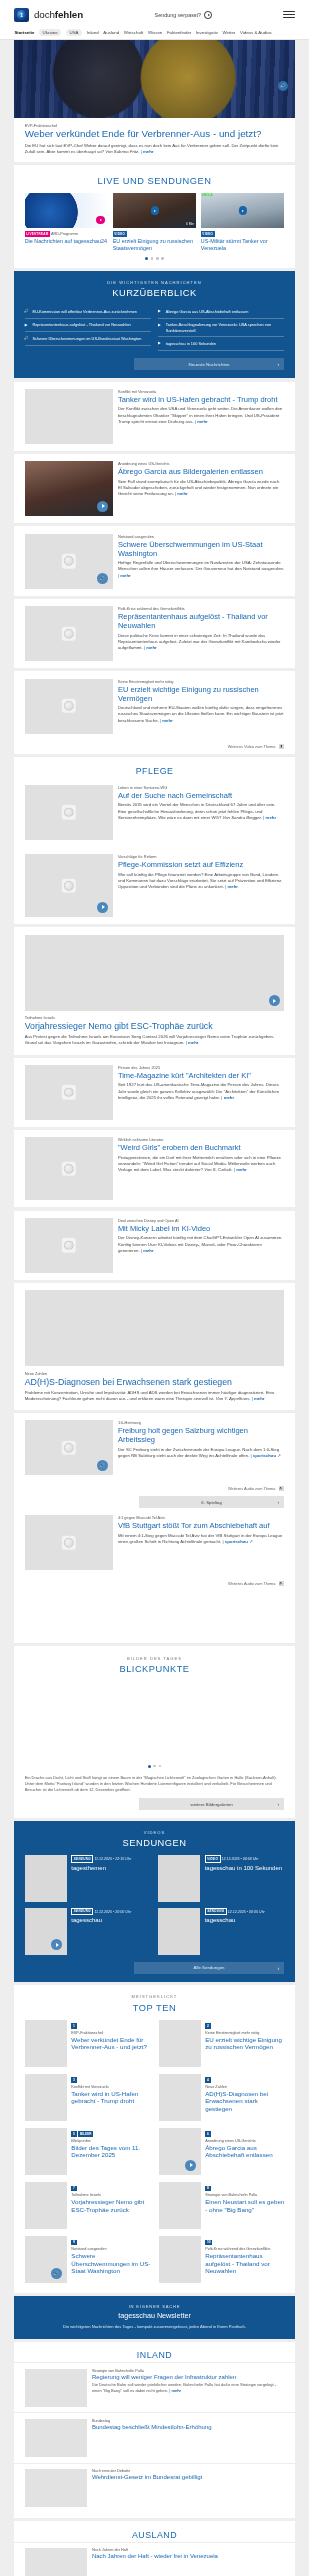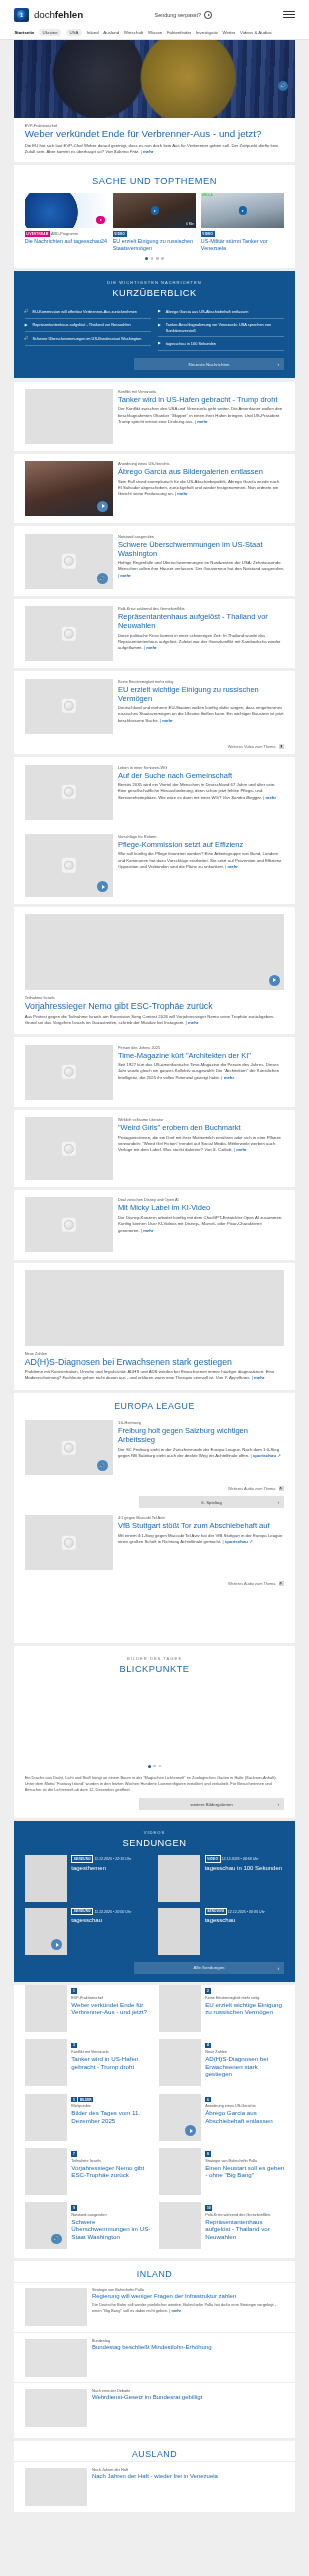--- a/index.html
+++ b/index.html
@@ -292,21 +292,21 @@
     </div>
     <div class="hero-txt">
       <div class="kicker">EVP-Fraktionschef</div>
       <div class="headline">Weber verkündet Ende für Verbrenner-Aus - und jetzt?</div>
       <div class="shorttext"><span>Die EU hat sich laut EVP-Chef Weber darauf geeinigt, dass es nun doch kein Aus für Verbrenner geben soll. Der Zeitpunkt dürfte kein Zufall sein. Aber kommt es überhaupt so? </span><em>Von Sabrina Fritz.</em> <span class="more">mehr</span></div>
     </div>
   </div>
 
   <div class="block">
     <div style="padding-top:7.2px">
-      <div class="section-title">SACHE UND TOPTHEMEN</div>
+      <div class="section-title">LIVE UND SENDUNGEN</div>
     </div>
     <div class="cardrow">
       <div class="card">
         <div class="cthumb ts24">
           <div class="mini-play pink"></div>
         </div>
         <div class="meta">
           <span class="tag live">LIVESTREAM</span>
           <span>ARD-Programm</span>
         </div>
@@ -449,20 +449,21 @@
       </div>
     </div>
     <div class="row-note">
       <span>Weiteres Video zum Thema</span>
       <span class="sq">▮</span>
     </div>
     <div style="height:5.2px"></div>
   </div>
 
   <div class="block">
+    <div class="ressort-title">PFLEGE</div>
     <div class="teaser">
       <div class="thumb">
         <div class="ard-ghost">
             <div class="g"></div>
           </div>
       </div>
       <div class="body">
         <div class="kicker">Leben in einer Senioren-WG</div>
         <div class="headline">Auf der Suche nach Gemeinschaft</div>
         <div class="shorttext"><span>Bereits 2035 wird ein Viertel der Menschen in Deutschland 67 Jahre und älter sein. Eine gesellschaftliche Herausforderung, denn schon jetzt fehlen Pflege- und Seniorenheimplätze. Wie wäre es dann mit einer WG? </span><em>Von Sandra Biegger.</em> <span class="more">mehr</span></div>
@@ -549,21 +550,20 @@
             <div class="g" style="width:14.4px;height:14.4px"></div>
           </div>
       </div>
       <div class="kicker">Neue Zahlen</div>
       <div class="headline">AD(H)S-Diagnosen bei Erwachsenen stark gestiegen</div>
       <div class="shorttext"><span>Probleme mit Konzentration, Unruhe und Impulsivität: ADHS und ADS werden bei Erwachsenen immer häufiger diagnostiziert. Eine Modeerscheinung? Fachleute gehen nicht davon aus - und erklären wann eine Therapie sinnvoll ist. </span><em>Von Y. Appelhans.</em> <span class="more">mehr</span></div>
     </div>
   </div>
 
   <div class="block">
-    <div class="ressort-title">EUROPA LEAGUE</div>
     <div class="teaser">
       <div class="thumb">
         <div class="ard-ghost">
             <div class="g"></div>
           </div>
         <div class="badge-audio"></div>
       </div>
       <div class="body">
         <div class="kicker">1:0-Heimsieg</div>
         <div class="headline">Freiburg holt gegen Salzburg wichtigen Arbeitssieg</div>
@@ -670,20 +670,24 @@
         </div>
       </div>
     </div>
     <div class="btn-ghost">
       <span>Alle Sendungen</span>
       <span class="chev">›</span>
     </div>
   </div>
 
   <div class="block">
+    <div style="padding-top:9.3px">
+      <div class="section-kicker">MEISTGEKLICKT</div>
+      <div class="section-title">TOP TEN</div>
+    </div>
     <div class="tgrid">
       <div class="titem">
         <div class="tthumb">
             <div class="ard-ghost">
               <div class="g"></div>
             </div>
           </div>
         <div>
           <span class="rank">1</span>
           <div class="tkicker">EVP-Fraktionschef</div>
@@ -797,20 +801,25 @@
         <div>
           <span class="rank">10</span>
           <div class="tkicker">Polit-Krise während des Grenzkonflikts</div>
           <div class="ttitle">Repräsentantenhaus aufgelöst - Thailand vor Neuwahlen</div>
         </div>
       </div>
     </div>
     <div style="height:9.3px"></div>
   </div>
 
+  <div class="cta">
+    <div class="cta-k">IN EIGENER SACHE</div>
+    <div class="cta-t">tagesschau Newsletter</div>
+    <div class="cta-s">Die wichtigsten Nachrichten des Tages - kompakt zusammengefasst, jeden Abend in Ihrem Postfach.</div>
+  </div>
 
   <div class="block">
     <div class="ressort-title">INLAND</div>
     <div class="rrow">
       <div class="rthumb">
           <div class="ard-ghost">
             <div class="g"></div>
           </div>
         </div>
       <div>

